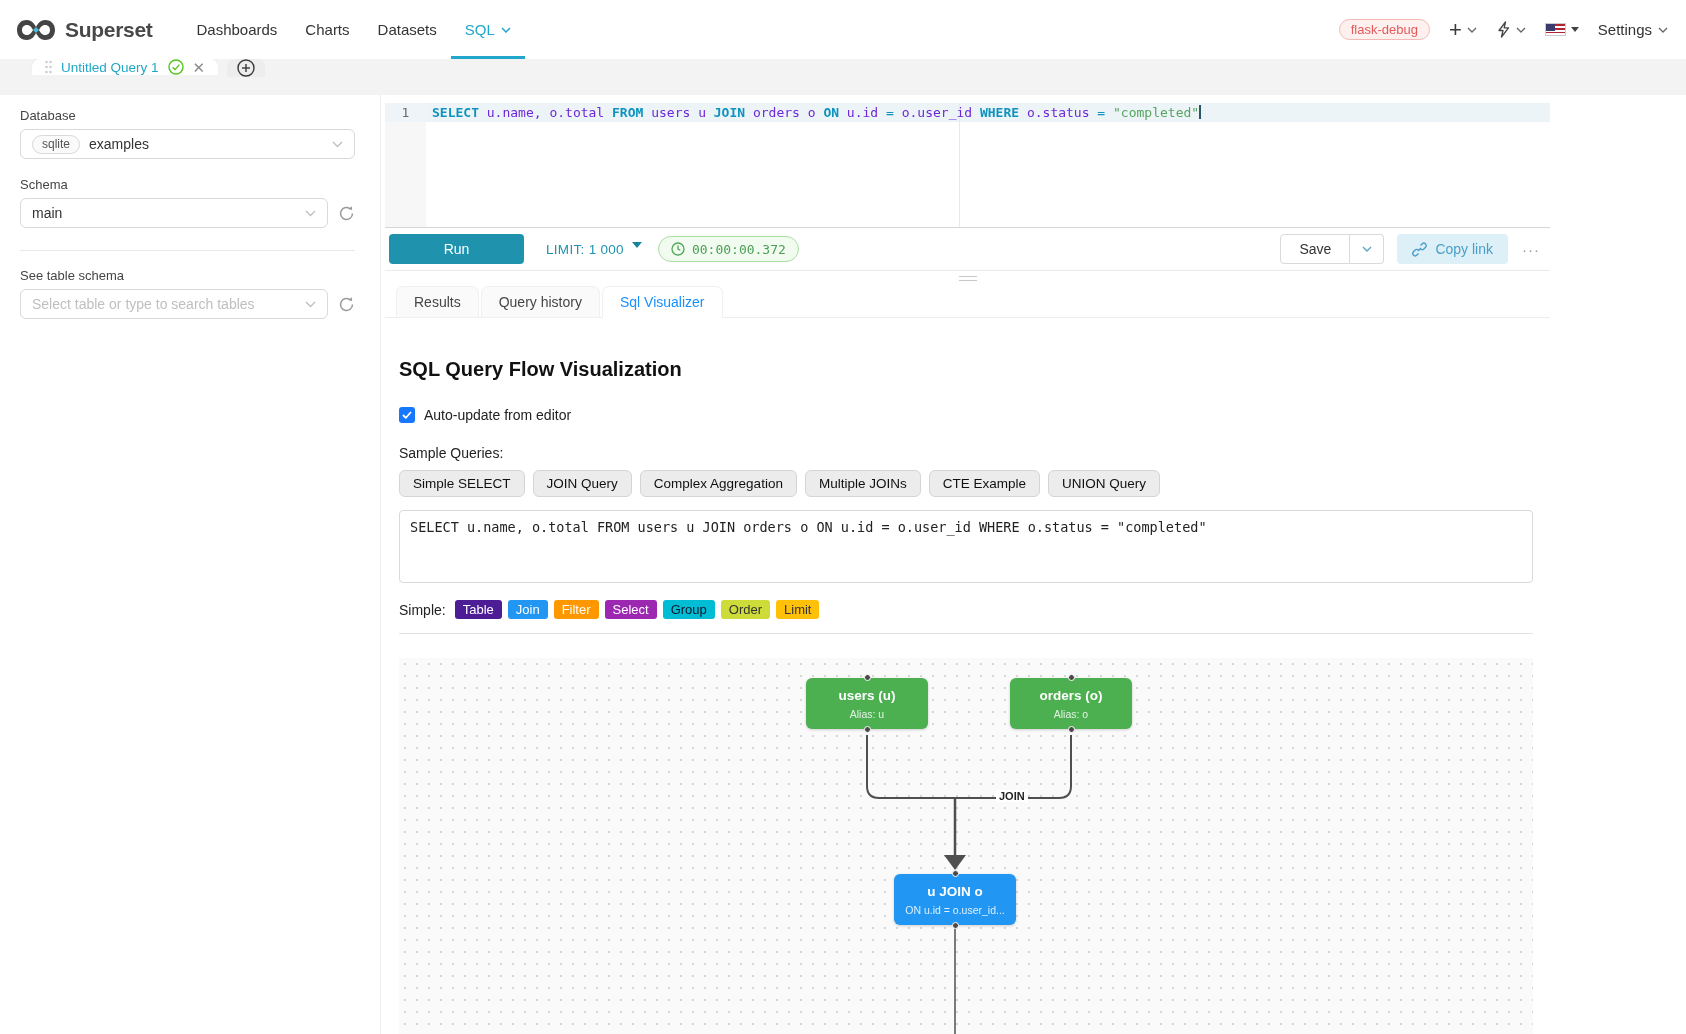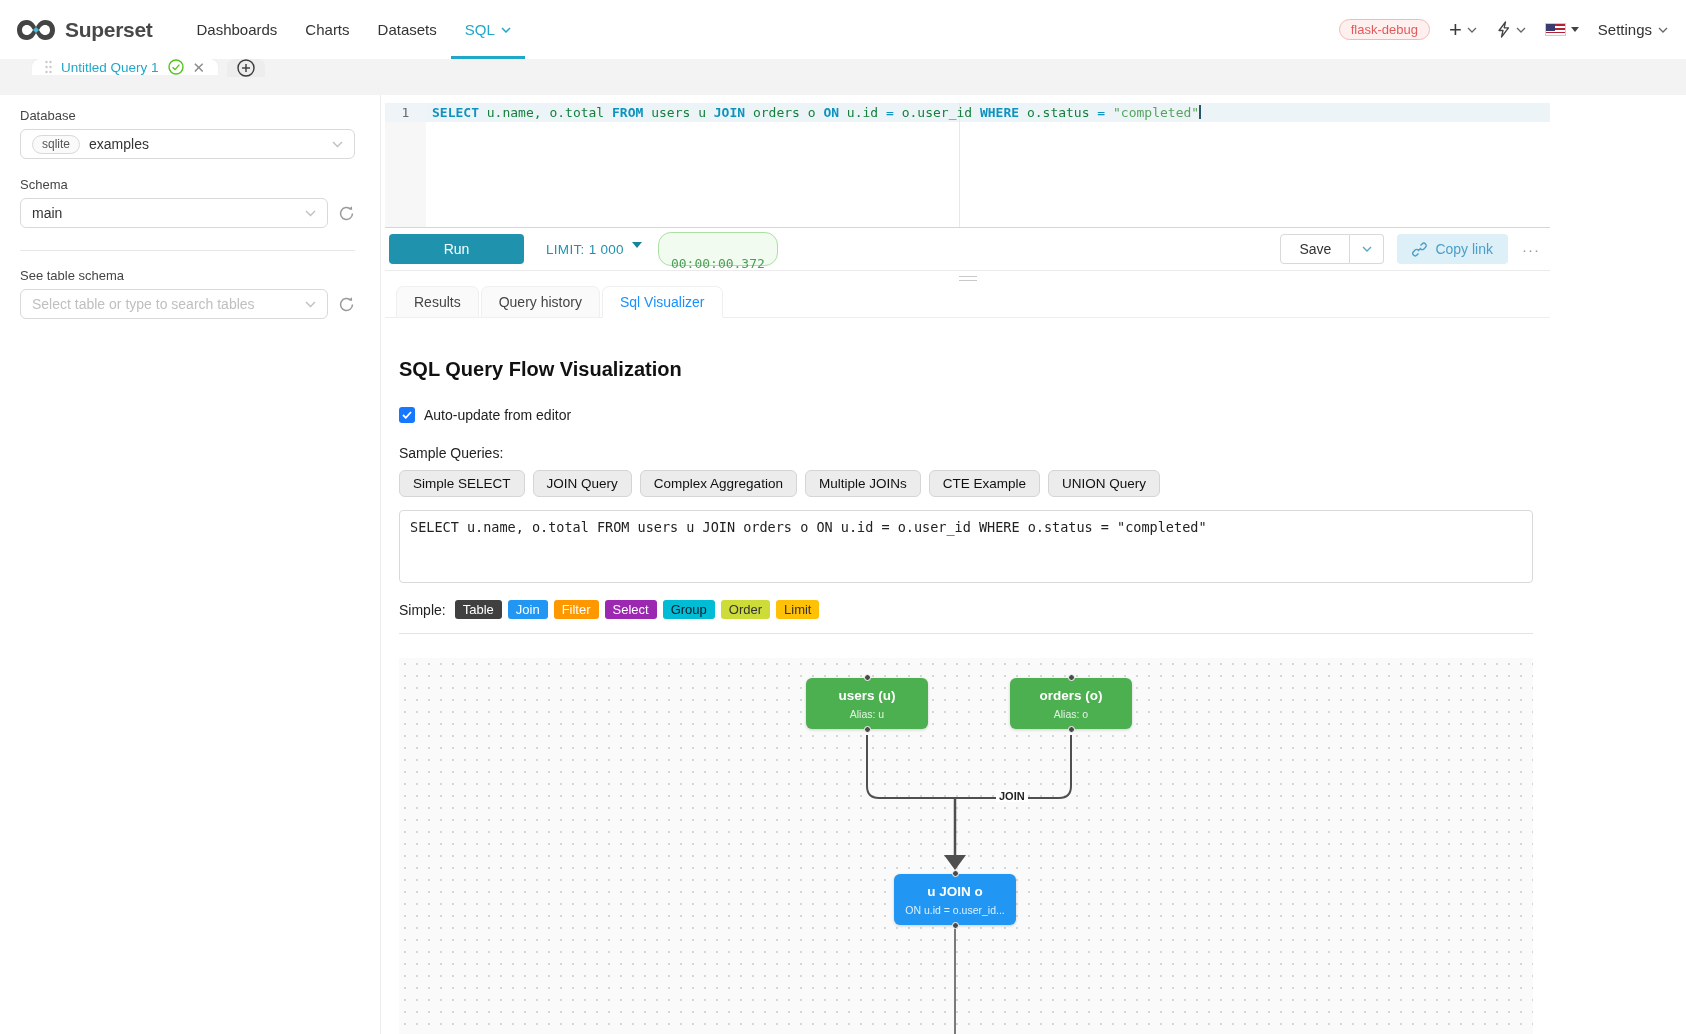--- a/index.html
+++ b/index.html
@@ -50,32 +50,32 @@
 
   
   .ace { margin-top:8px; height:125px; display:flex; background:#fff; border-bottom:1px solid #d6d6d6; font-family:"DejaVu Sans Mono", monospace; font-size:13px; position:relative; }
   .gutter { width:41px; background:#f7f7f7; color:#6b6b6b; text-align:center; flex:none; }
   .gutter .ln { height:19px; line-height:19px; background:#eef4f8; }
   .code { flex:1; position:relative; }
   .active-line { position:absolute; top:0; left:0; right:0; height:19px; background:#ecf4f8; }
   .print-margin { position:absolute; top:0; bottom:0; left:533px; width:1px; background:#e8e8e8; }
   .sql-line { position:relative; height:19px; line-height:19px; padding-left:6px; white-space:pre; }
   .tok-kw { color:#0e93bf; font-weight:700; }
-  .tok-id { color:#15803d; }
+  .tok-id { color:#6d28d9; }
   .tok-op { color:#0e93bf; }
   .tok-str { color:#57a45f; }
   .cursor { display:inline-block; width:2px; height:14px; background:#2b5668; vertical-align:-2px; }
 
   
   .toolbar { height:43px; display:flex; align-items:center; border-bottom:1px solid #ebebeb; padding-right:10px; }
   .run-btn { margin-left:4px; width:135px; height:30px; background:#1f93ae; color:#fff; font-size:14px; border:none; border-radius:4px; cursor:pointer; }
   .limit { display:flex; gap:8px; margin-left:22px; cursor:pointer; }
   .limit .txt { font-size:13.5px; color:#1f93ae; letter-spacing:0.3px; }
   .limit .tri { width:0; height:0; border-left:5px solid transparent; border-right:5px solid transparent; border-top:6px solid #17839c; }
-  .timer { margin-left:16px; height:26px; display:flex; align-items:center; gap:7px; background:#f2fbef; border:1px solid #abdfa4; border-radius:13px; padding:16px 12px;flex-direction:column; }
+  .timer { margin-left:16px; height:26px; display:flex; align-items:center; gap:7px; background:#f2fbef; border:1px solid #abdfa4; border-radius:13px; padding:8px 12px; }
   .timer .t { font-family:"DejaVu Sans Mono", monospace; font-size:13px; color:#4a9e55; }
   .tb-right { margin-left:auto; display:flex; align-items:center; }
   .save-btn { height:30px; padding:0 18px; background:#fff; border:1px solid #d9d9d9; border-radius:4px 0 0 4px; font-size:14px; color:#333; cursor:pointer; }
   .save-caret { height:30px; width:34px; background:#fff; border:1px solid #d9d9d9; border-left:none; border-radius:0 4px 4px 0; display:flex; align-items:center; justify-content:center; cursor:pointer; }
   .copy-link { margin-left:13px; height:30px; display:flex; align-items:center; gap:8px; background:#ddeff7; border:none; border-radius:4px; padding:0 15px; font-size:14px; color:#4a9fc8; cursor:pointer; }
   .more-dots { margin-left:14px; color:#999; font-size:15px; letter-spacing:1px; cursor:pointer; }
 
   
   .drag-row { height:15px; display:flex; align-items:center; justify-content:center; }
   .drag-handle { width:18px; height:5px; border-top:1.5px solid #c9c9c9; border-bottom:1.5px solid #c9c9c9; cursor:row-resize; }
@@ -315,21 +315,21 @@
           <button class="sample-btn">Complex Aggregation</button>
           <button class="sample-btn">Multiple JOINs</button>
           <button class="sample-btn">CTE Example</button>
           <button class="sample-btn">UNION Query</button>
         </div>
 
         <textarea class="query-ta" spellcheck="false" style="">SELECT u.name, o.total FROM users u JOIN orders o ON u.id = o.user_id WHERE o.status = "completed"</textarea>
 
         <div class="legend-row">
           <span class="legend-title">Simple:</span>
-          <span class="badge" style="background-color: #404040; color: rgb(255, 255, 255);">Table</span>
+          <span class="badge" style="background-color: #4c1d95; color: rgb(255, 255, 255);">Table</span>
           <span class="badge" style="background-color: rgb(33, 150, 243); color: rgb(255, 255, 255);">Join</span>
           <span class="badge" style="background-color: rgb(255, 152, 0); color: rgb(255, 255, 255);">Filter</span>
           <span class="badge" style="background-color: rgb(156, 39, 176); color: rgb(255, 255, 255);">Select</span>
           <span class="badge" style="background-color: rgb(0, 188, 212); color: #0f172a;">Group</span>
           <span class="badge" style="background-color: rgb(205, 220, 57); color: rgb(51, 51, 51);">Order</span>
           <span class="badge" style="background-color: rgb(255, 193, 7); color: rgb(51, 51, 51);">Limit</span>
         </div>
 
         <hr class="viz-hr">
 

